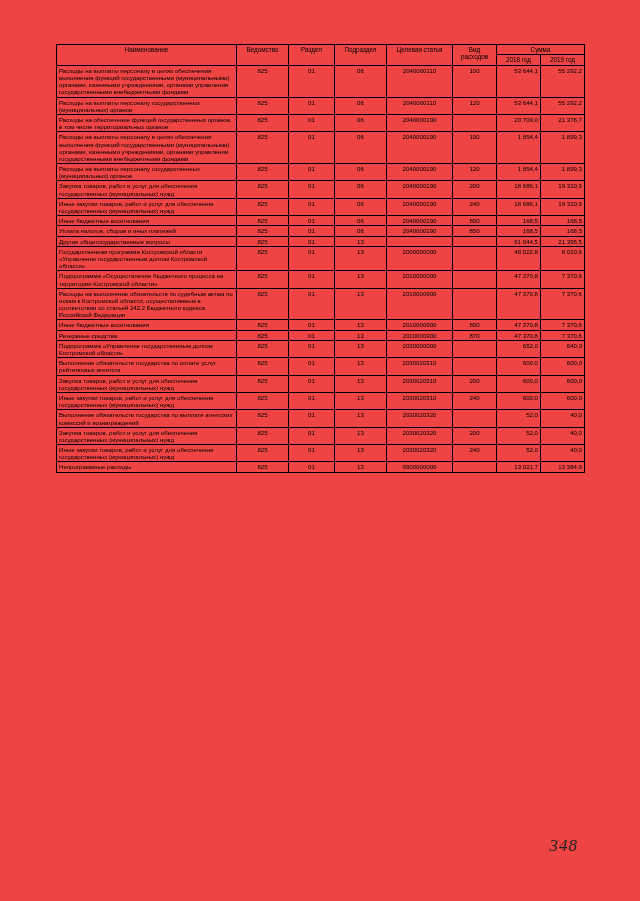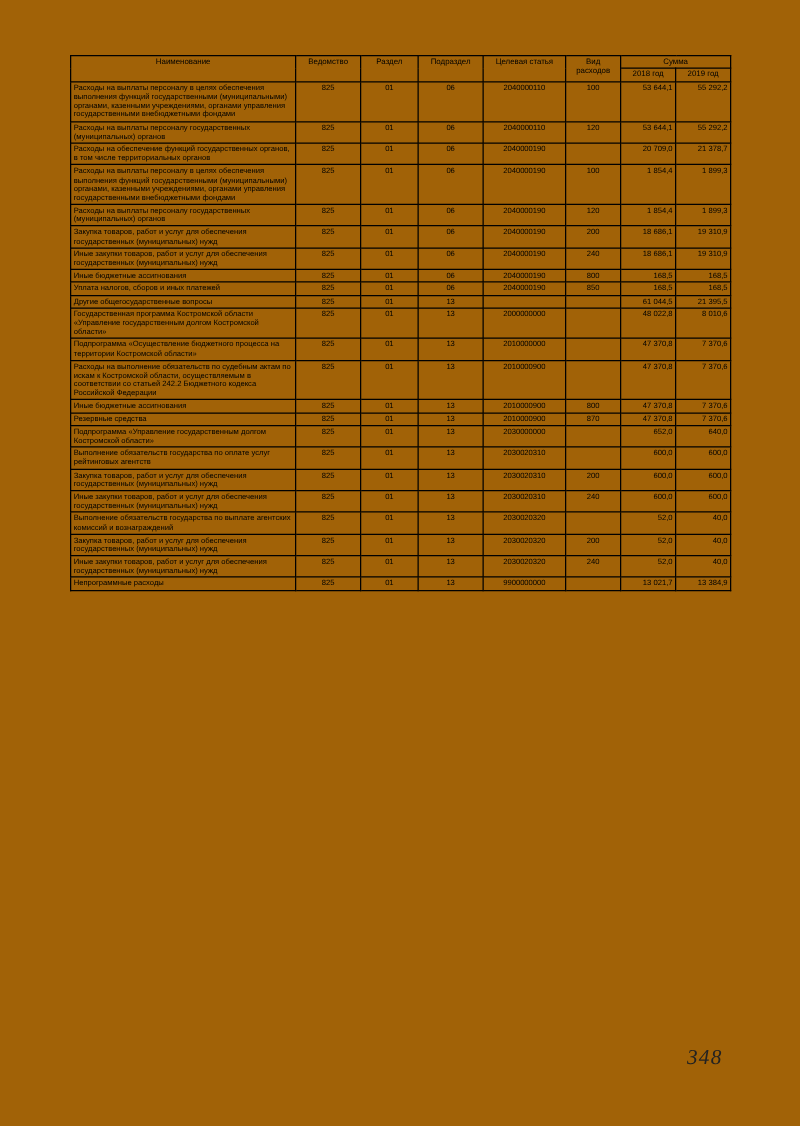--- a/index.html
+++ b/index.html
@@ -12,21 +12,21 @@
     height: 901px;
     font-family: "Liberation Sans", sans-serif;
     color: #000;
     position: relative;
   }
   .page {
     position: absolute;
     left: 0; top: 0;
     width: 640px;
     height: 901px;
-    background: #a16207;
+    background: #ef4444;
   }
   .doc-table-wrap {
     position: absolute;
     left: 56px;
     top: 44px;
     width: 528px;
   }
   table.budget {
     border-collapse: collapse;
     width: 528px;

